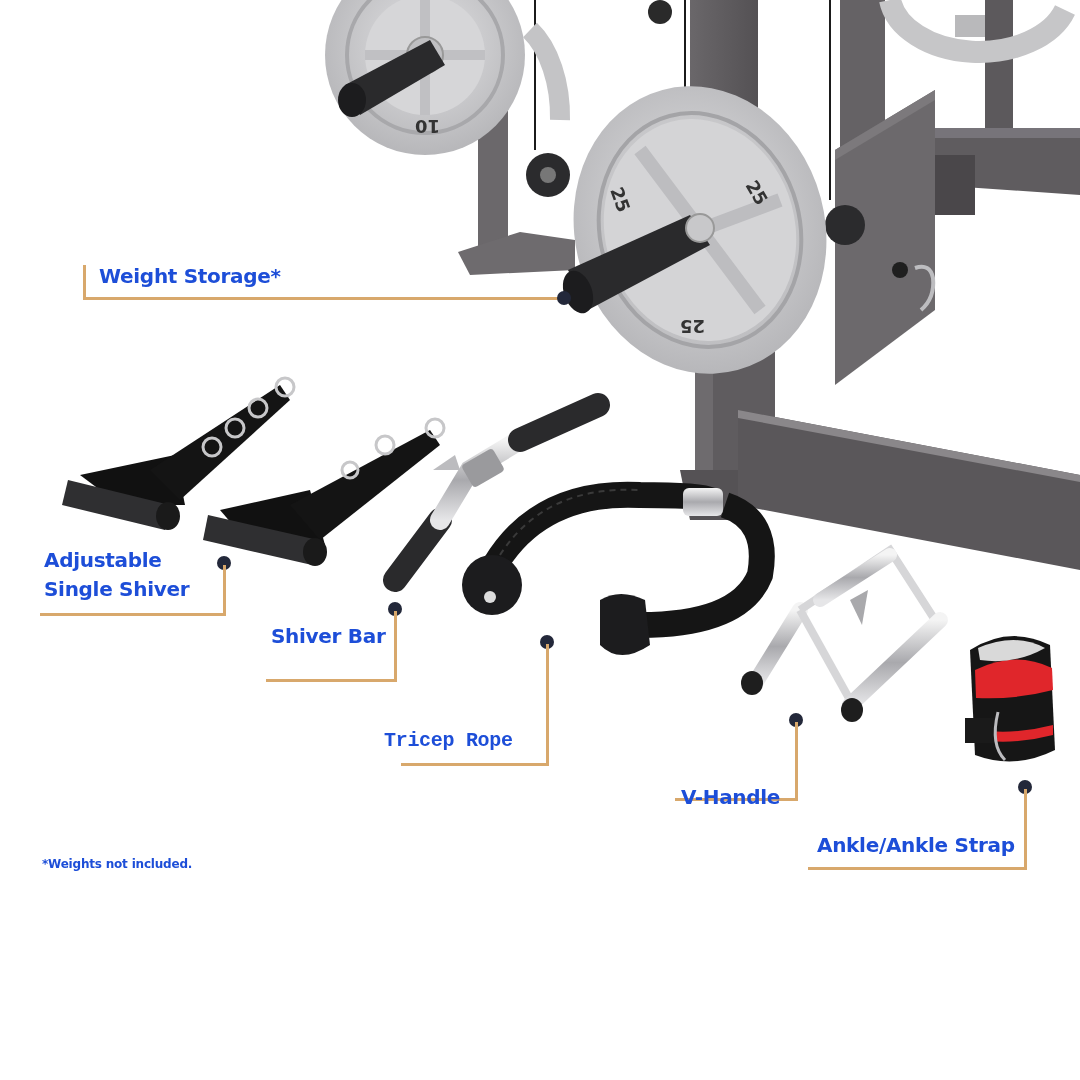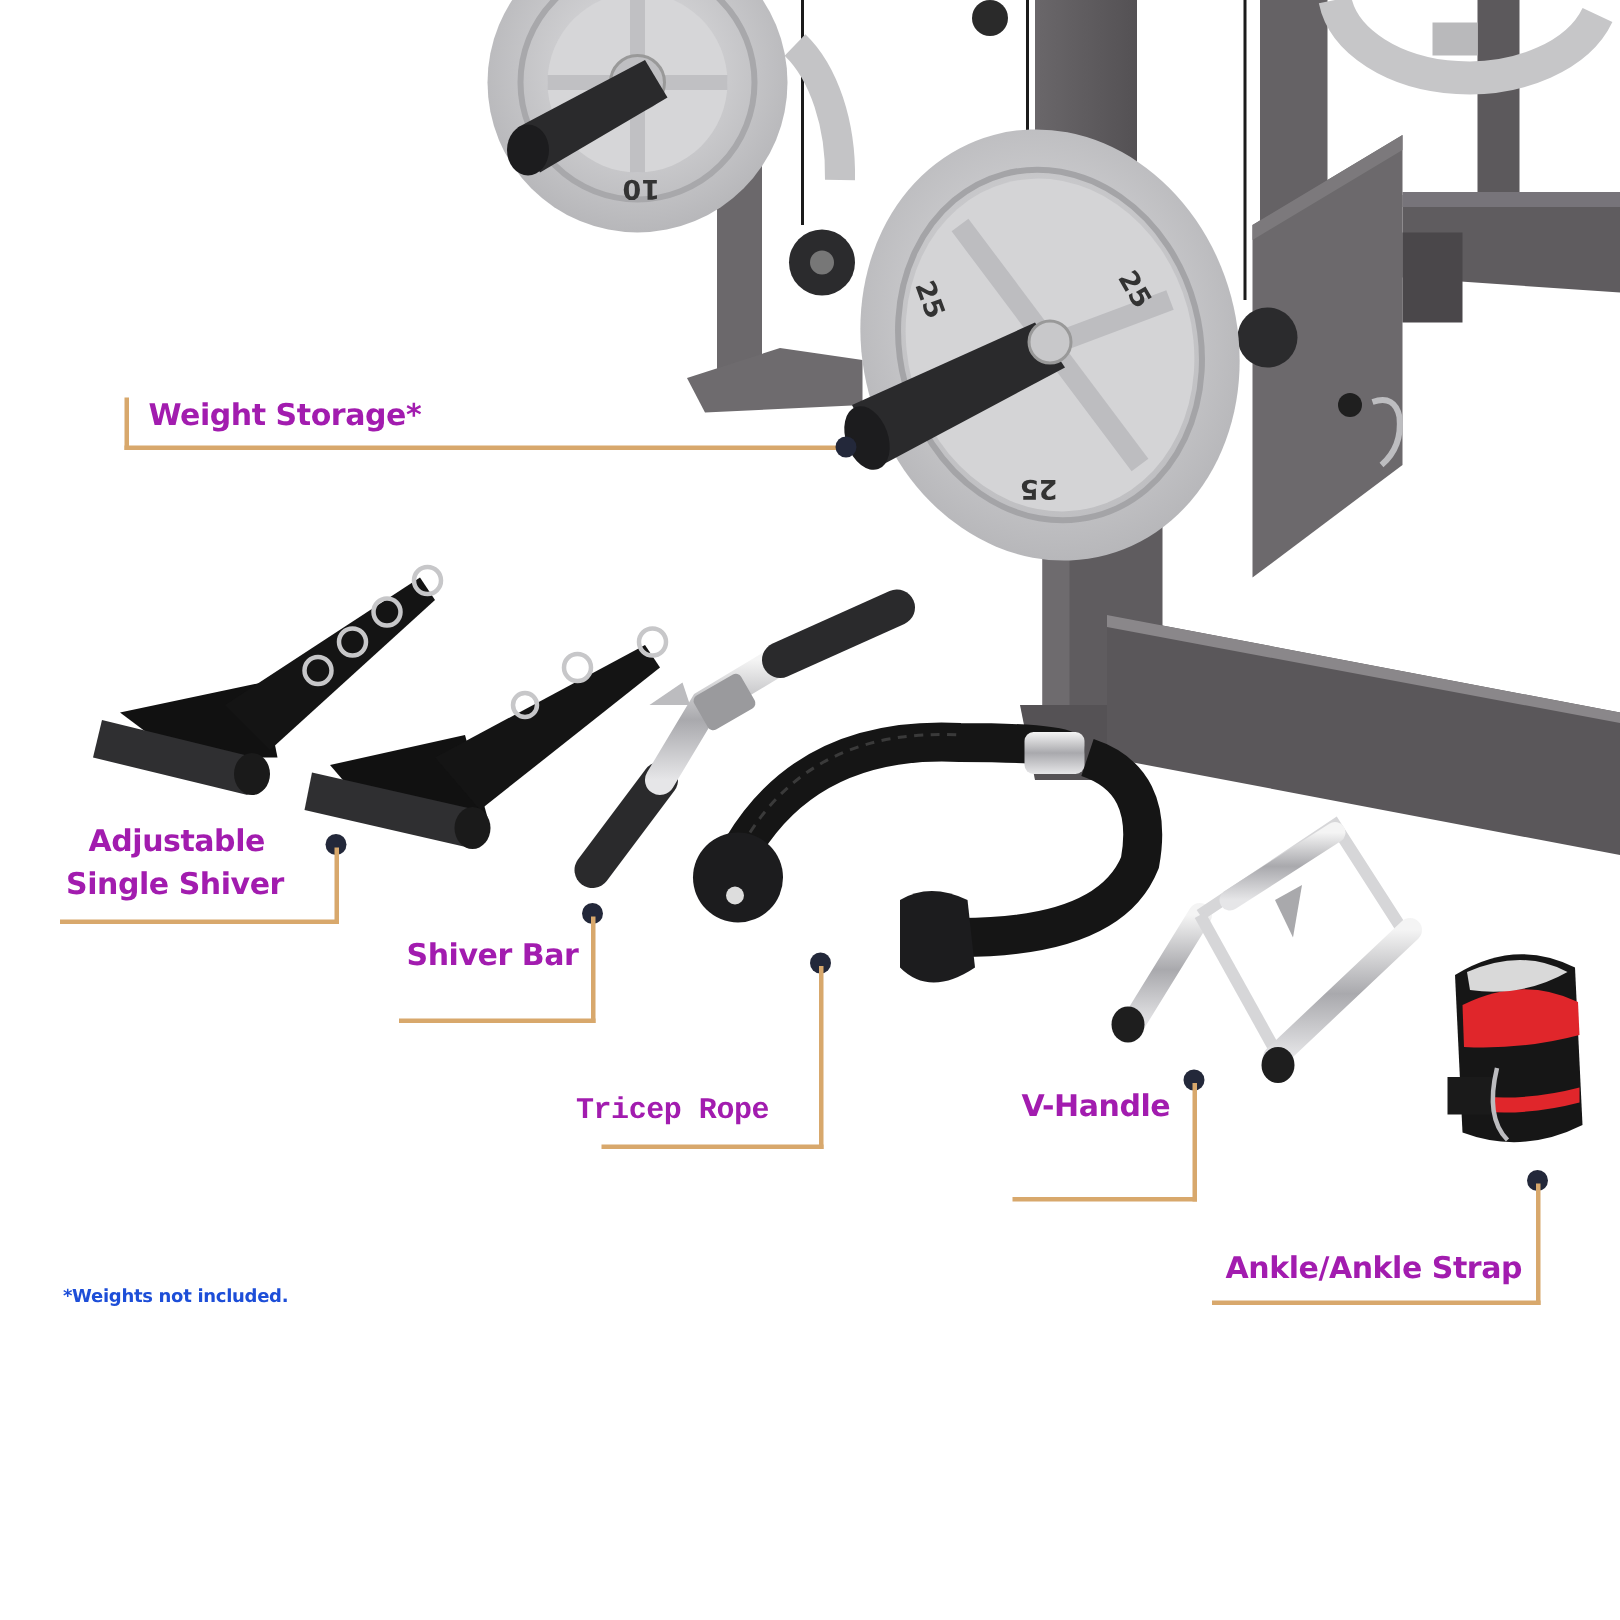--- a/index.html
+++ b/index.html
@@ -3,21 +3,21 @@
 <meta charset="utf-8">
 <style>
   * { margin:0; padding:0; box-sizing:border-box; }
   html, body { width:1080px; height:1080px; background:#ffffff; overflow:hidden; }
   #stage { position:relative; width:1080px; height:1080px; background:#ffffff; }
   svg.art { position:absolute; left:0; top:0; width:1080px; height:1080px; }
   .label {
     position:absolute;
     font-family:"DejaVu Sans", "Liberation Sans", sans-serif;
     font-weight:bold;
-    color:#a21caf;
+    color:#1d4ed8;
     font-size:20px;
     letter-spacing:-0.3px;
     line-height:29px;
     white-space:nowrap;
   }
   .note {
     position:absolute;
     font-family:"DejaVu Sans", "Liberation Sans", sans-serif;
     font-weight:bold;
     color:#1d4ed8;
@@ -186,21 +186,21 @@
     <div class="leader" style="left:83px; top:265px; width:3px; height:35px;"></div>
     <div class="leader" style="left:83px; top:297px; width:475px; height:3px;"></div>
     <div class="dot" style="left:564px; top:298px;"></div>
     <div class="label" style="left:99px; top:262px;">Weight Storage*</div>
   </div>
 
   <div>
     <div class="dot" style="left:224px; top:563px;"></div>
     <div class="leader" style="left:223px; top:565px; width:3px; height:51px;"></div>
     <div class="leader" style="left:40px; top:613px; width:186px; height:3px;"></div>
-    <div class="label" style="left:59px; top:546px;">Adjustable</div>
+    <div class="label" style="left:44px; top:546px;">Adjustable</div>
     <div class="label" style="left:44px; top:575px;">Single Shiver</div>
   </div>
 
   <div>
     <div class="dot" style="left:395px; top:609px;"></div>
     <div class="leader" style="left:394px; top:611px; width:3px; height:71px;"></div>
     <div class="leader" style="left:266px; top:679px; width:131px; height:3px;"></div>
     <div class="label" style="left:271px; top:622px;">Shiver Bar</div>
   </div>
 
@@ -208,21 +208,21 @@
     <div class="dot" style="left:547px; top:642px;"></div>
     <div class="leader" style="left:546px; top:644px; width:3px; height:122px;"></div>
     <div class="leader" style="left:401px; top:763px; width:148px; height:3px;"></div>
     <div class="label" style="left:384px; top:726px;font-family:Liberation Mono, monospace;">Tricep Rope</div>
   </div>
 
   <div>
     <div class="dot" style="left:796px; top:720px;"></div>
     <div class="leader" style="left:795px; top:722px; width:3px; height:79px;"></div>
     <div class="leader" style="left:675px; top:798px; width:123px; height:3px;"></div>
-    <div class="label" style="left:681px; top:723px;">V-Handle</div>
+    <div class="label" style="left:681px; top:783px;">V-Handle</div>
   </div>
 
   <div>
     <div class="dot" style="left:1025px; top:787px;"></div>
     <div class="leader" style="left:1024px; top:789px; width:3px; height:81px;"></div>
     <div class="leader" style="left:808px; top:867px; width:219px; height:3px;"></div>
     <div class="label" style="left:817px; top:831px;">Ankle/Ankle Strap</div>
   </div>
 
   <div class="note" style="left:42px; top:857px;">*Weights not included.</div>

